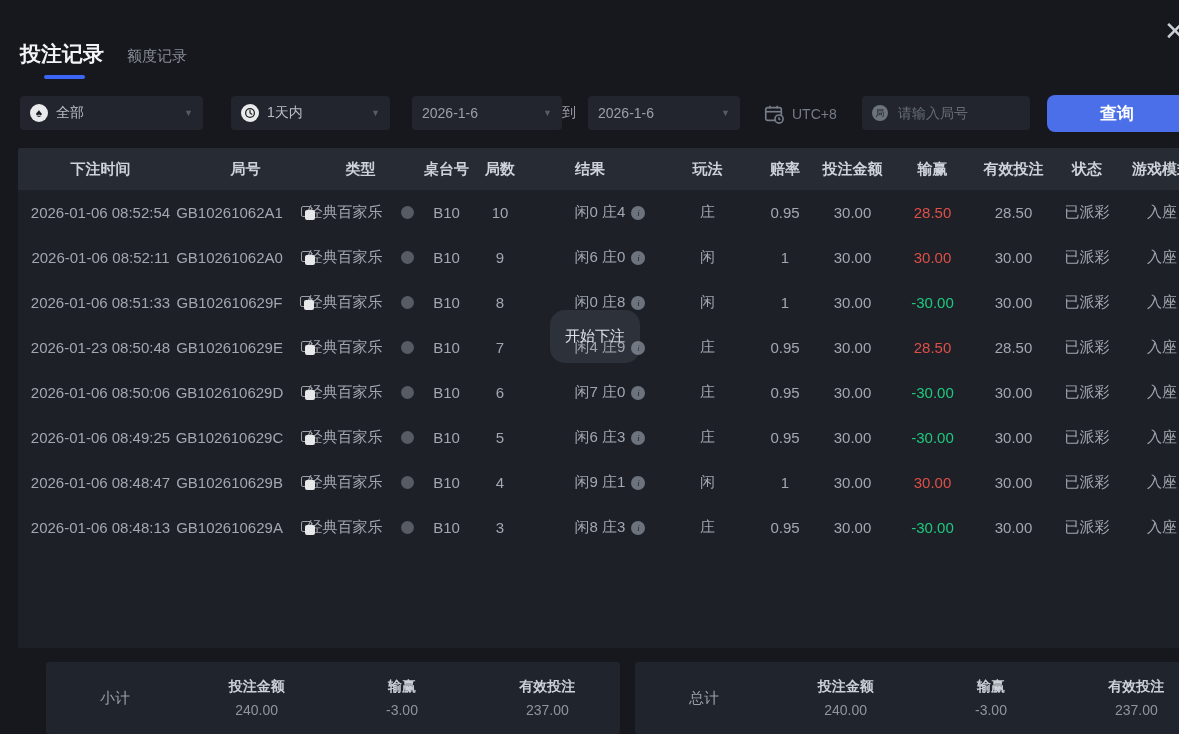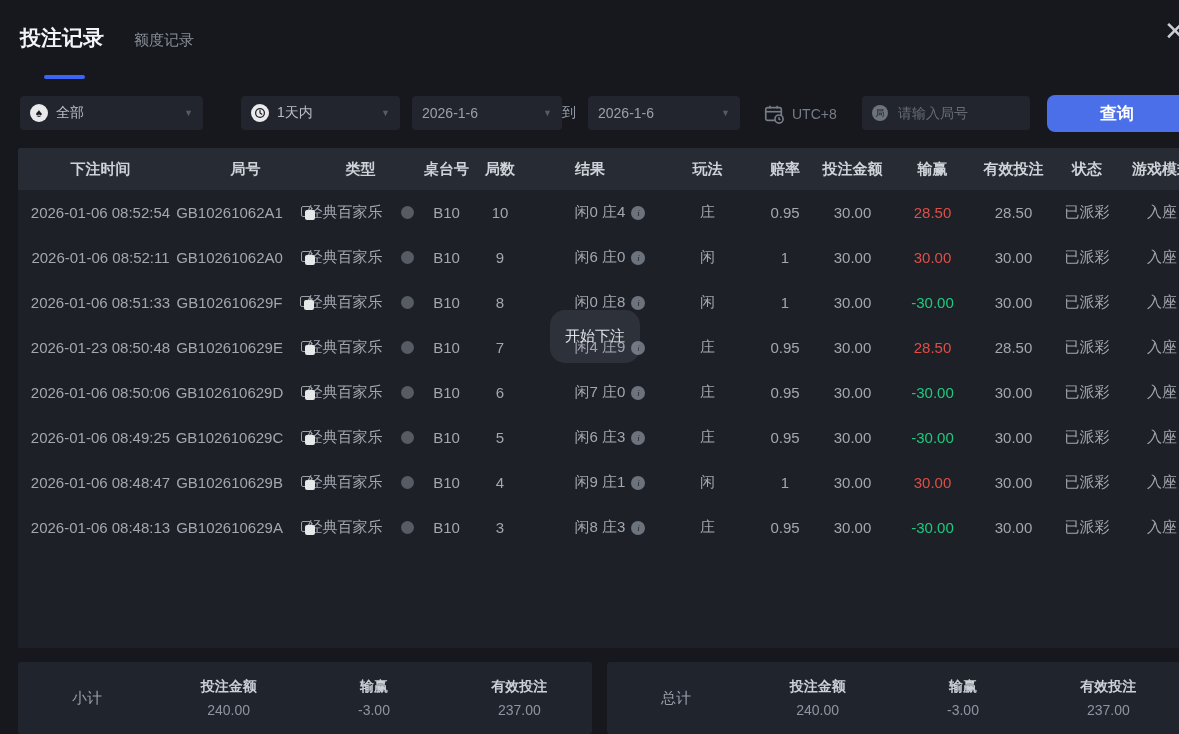--- a/index.html
+++ b/index.html
@@ -2,21 +2,21 @@
 <html><head>
 <meta charset="utf-8">
 <style>
   html,body{margin:0;padding:0;background:#16181d;}
   body{
     position:relative;width:1179px;height:734px;overflow:hidden;
     font-family:"Liberation Sans","DejaVu Sans",sans-serif;
     -webkit-font-smoothing:antialiased;color:#a2a7b0;
   }
   
-  .tabbar{position:absolute;top:24px;left:20px;display:flex;gap:30px;align-items:baseline;}
+  .tabbar{position:absolute;top:40px;left:20px;display:flex;gap:23px;align-items:baseline;}
   .tab{cursor:pointer;}
   .tab.active{font-size:21px;font-weight:bold;color:#f2f4f7;}
   .tab.inactive{font-size:15px;color:#888d97;}
   .tab-underline{position:absolute;top:75px;left:44px;width:41px;height:4px;border-radius:2px;background:#3b66f5;}
   .close-x{position:absolute;top:18px;left:1164px;font-size:26px;color:#c9cdd4;cursor:pointer;line-height:1;}
   
   .filterbar{position:absolute;top:96px;left:0;width:100%;height:36px;font-size:14px;}
   .fctl{position:absolute;top:0;height:34px;background:#22252d;border-radius:4px;display:flex;align-items:center;box-sizing:border-box;}
   .dd{justify-content:flex-start;padding:0 10px;cursor:pointer;color:#b9bec6;}
   .dd .caret{margin-left:auto;font-size:9px;color:#565c66;}
@@ -43,21 +43,21 @@
   .winloss.neg{color:#1ec97d;}
   
   .copyic{position:relative;width:14px;height:14px;display:inline-block;cursor:pointer;flex:0 0 auto;}
   .copyic::before{content:"";position:absolute;left:0;top:0;width:9px;height:9px;border:1.5px solid #9ba0a8;border-radius:2px;}
   .copyic::after{content:"";position:absolute;right:0;bottom:0;width:10px;height:10px;background:#e6e8ea;border-radius:2px;}
   .dotic{width:13px;height:13px;border-radius:50%;background:#565b64;display:inline-block;cursor:pointer;flex:0 0 auto;}
   .infoic{width:14px;height:14px;border-radius:50%;background:#6d737d;color:#23262c;font-size:9px;font-style:italic;font-family:"Liberation Serif",serif;display:inline-flex;align-items:center;justify-content:center;cursor:pointer;flex:0 0 auto;}
   
   .toast{position:absolute;left:532px;top:120px;padding:17px 15px;background:rgba(148,158,175,0.14);border-radius:15px;color:#e0e3e8;font-size:15px;white-space:nowrap;}
   
-  .sumpanel{position:absolute;top:662px;height:72px;background:#20242c;border-radius:3px;display:flex;align-items:center;}
+  .sumpanel{position:absolute;top:662px;height:72px;background:#20242c;border-radius:3px;display:flex;align-items:center;margin-left:28px;}
   .sumpanel.left{left:18px;width:574px;}
   .sumpanel.right{left:607px;width:574px;}
   .sum-label{width:138px;text-align:center;color:#9aa0ab;font-size:15px;}
   .sum-stat{flex:1;text-align:center;}
   .sum-stat .sl{font-size:14px;color:#ccd0d7;font-weight:bold;margin-bottom:6px;}
   .sum-stat .sv{font-size:14px;color:#8f95a0;}
   svg{display:block;}
 </style>
 </head>
 <body>
@@ -70,21 +70,21 @@
 <div class="close-x">✕</div>
 
 <div class="filterbar">
 
   <div class="fctl dd" style="left:20px;width:183px;">
     <span class="circle-ic spade">♠</span>
     <span>全部</span>
     <span class="caret">▼</span>
   </div>
 
-  <div class="fctl dd" style="left:231px;width:159px;margin-left:10px;">
+  <div class="fctl dd" style="left:231px;width:159px;">
     <span class="circle-ic">
       <svg width="12" height="12" viewBox="0 0 24 24">
           <circle cx="12" cy="12" r="10" fill="#1a1c21"></circle>
           <circle cx="12" cy="12" r="7.5" fill="#e9eaec"></circle>
           <path d="M12 12 V6.8 M12 12 l3.6 2.4" stroke="#1a1c21" stroke-width="2.4" stroke-linecap="round" fill="none"></path>
         </svg>
     </span>
     <span>1天内</span>
     <span class="caret">▼</span>
   </div>

